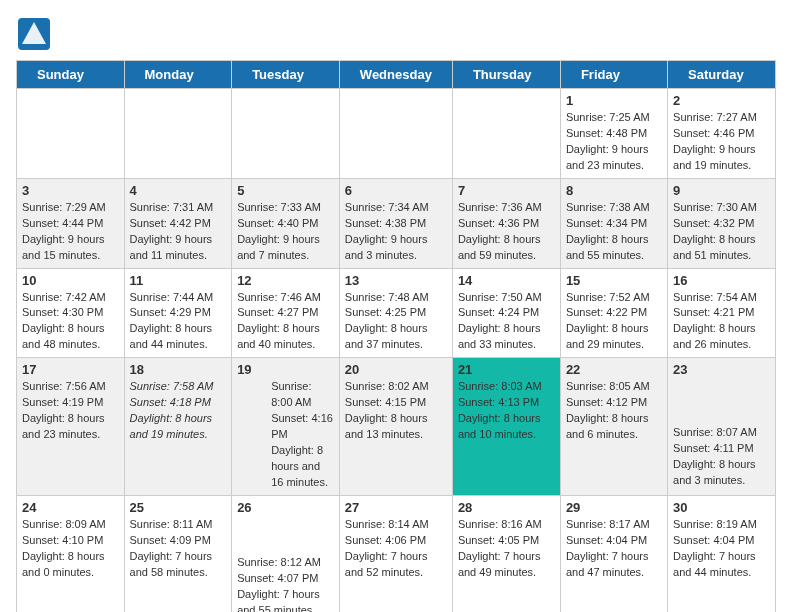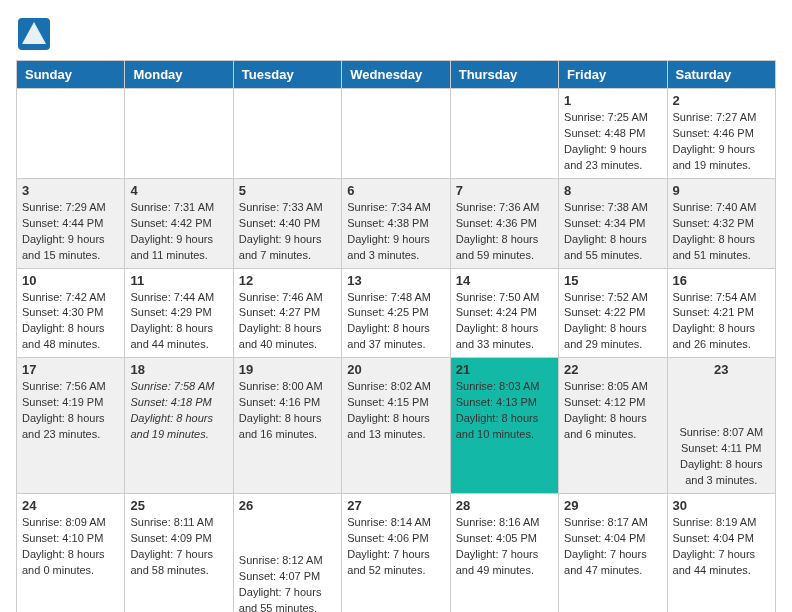--- a/index.html
+++ b/index.html
@@ -23,21 +23,21 @@
     }
     .title-block { text-align: right; }
     .month-title { font-size: 36px; color: #333; font-weight: normal; }
     .subtitle { font-size: 16px; color: #555; }
     .calendar { width: 100%; border-collapse: collapse; }
     .calendar th {
       background: #1a6faf;
       color: #fff;
       font-size: 13px;
       font-weight: bold;
-      padding: 6px 8px;
+      padding: 6px 20px;
       text-align: left;
       border: 1px solid #ccc;
       margin-top: 28px;
     }
     .calendar td {
       vertical-align: top;
       border: 1px solid #ccc;
       padding: 4px 5px;
       font-size: 11px;
       color: #333;
@@ -138,21 +138,21 @@
 Daylight: 8 hours and 59 minutes.</div>
         </td>
         <td style="background: rgb(240, 240, 240);">
           <div class="day-number">8</div>
           <div class="day-info" style="white-space: pre-line;">Sunrise: 7:38 AM
 Sunset: 4:34 PM
 Daylight: 8 hours and 55 minutes.</div>
         </td>
         <td style="background: rgb(240, 240, 240);">
           <div class="day-number">9</div>
-          <div class="day-info" style="white-space: pre-line;">Sunrise: 7:40 AM
+          <div class="day-info" style="white-space: pre-line;">Sunrise: 7:30 AM
 Sunset: 4:32 PM
 Daylight: 8 hours and 51 minutes.</div>
         </td>
       </tr>
       <tr>
         <td>
           <div class="day-number">10</div>
           <div class="day-info" style="white-space: pre-line;">Sunrise: 7:42 AM
 Sunset: 4:30 PM
 Daylight: 8 hours and 48 minutes.</div>
@@ -202,21 +202,21 @@
 Daylight: 8 hours and 23 minutes.</div>
         </td>
         <td style="background: rgb(240, 240, 240);">
           <div class="day-number">18</div>
           <div class="day-info" style="white-space: pre-line; font-style: italic;">Sunrise: 7:58 AM
 Sunset: 4:18 PM
 Daylight: 8 hours and 19 minutes.</div>
         </td>
         <td style="background: rgb(240, 240, 240);">
           <div class="day-number">19</div>
-          <div class="day-info" style="white-space: pre-line;">Sunrise: 8:00 AM
+          <div class="day-info" style="white-space: pre-line; margin-left: 34px;">Sunrise: 8:00 AM
 Sunset: 4:16 PM
 Daylight: 8 hours and 16 minutes.</div>
         </td>
         <td style="background: rgb(240, 240, 240);">
           <div class="day-number">20</div>
           <div class="day-info" style="white-space: pre-line;">Sunrise: 8:02 AM
 Sunset: 4:15 PM
 Daylight: 8 hours and 13 minutes.</div>
         </td>
         <td style="background: #14b8a6;">
@@ -224,21 +224,21 @@
           <div class="day-info" style="white-space: pre-line;">Sunrise: 8:03 AM
 Sunset: 4:13 PM
 Daylight: 8 hours and 10 minutes.</div>
         </td>
         <td style="background: rgb(240, 240, 240);">
           <div class="day-number">22</div>
           <div class="day-info" style="white-space: pre-line;">Sunrise: 8:05 AM
 Sunset: 4:12 PM
 Daylight: 8 hours and 6 minutes.</div>
         </td>
-        <td style="background: rgb(240, 240, 240); text-align: center;">
+        <td style="background: rgb(240, 240, 240);">
           <div class="day-number">23</div>
           <div class="day-info" style="white-space: pre-line; margin-top: 48px;">Sunrise: 8:07 AM
 Sunset: 4:11 PM
 Daylight: 8 hours and 3 minutes.</div>
         </td>
       </tr>
       <tr>
         <td>
           <div class="day-number">24</div>
           <div class="day-info" style="white-space: pre-line;">Sunrise: 8:09 AM

